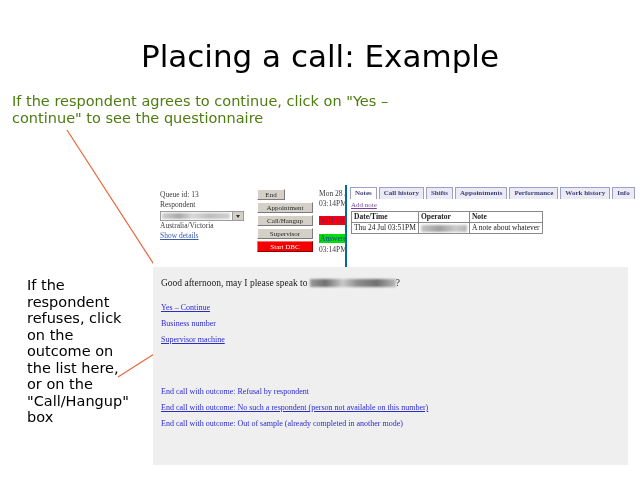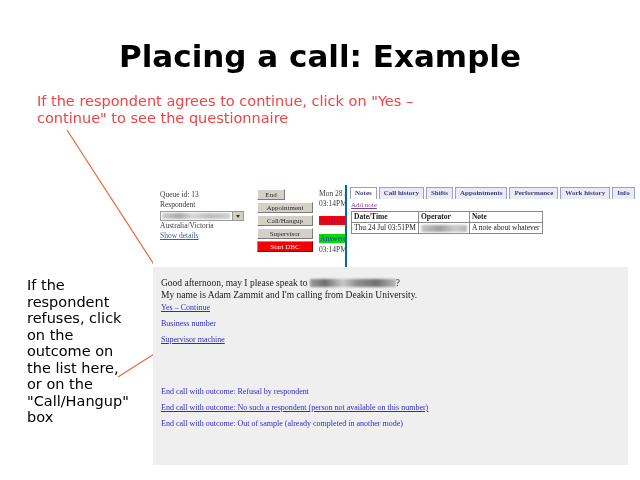--- a/index.html
+++ b/index.html
@@ -9,29 +9,29 @@
     font-family:"Liberation Sans", sans-serif;
     overflow:hidden;
     position:relative;
   }
   #slide { position:absolute; inset:0; }
 
   
   .slide-title {
     position:absolute; left:0; top:38px; width:640px;
     text-align:center;
-    font-size:31px; font-weight:700; color:#000;
+    font-size:31px; font-weight:400; color:#000;
     letter-spacing:0px;
     font-family:"DejaVu Sans", sans-serif;
   }
 
   
   .note-top {
-    position:absolute; left:37px; top:93px; width:440px;
-    font-size:14.5px; line-height:17px; color:#ef4444;
+    position:absolute; left:12px; top:93px; width:440px;
+    font-size:14.5px; line-height:17px; color:#4d7c0f;
     font-family:"DejaVu Sans", sans-serif;
   }
   .note-left {
     position:absolute; left:27px; top:277px; width:98px;
     font-size:14.5px; line-height:16.5px; color:#000;
     font-family:"DejaVu Sans", sans-serif;
   }
 
   
   .arrow-svg { position:absolute; left:0; top:0; width:640px; height:480px; pointer-events:none; }
@@ -234,21 +234,20 @@
             <td>A note about whatever</td>
           </tr>
         </tbody>
           </table>
       </div>
     </div>
 
     <div class="app-body">
       <div class="script">
         <span>Good afternoon, may I please speak to </span><span class="inline-redact"></span><span>?</span><br>
-        <span>My name is Adam Zammit and I'm calling from Deakin University.</span>
       </div>
 
       <a class="opt-link" style="top:36px;">Yes – Continue</a>
       <a class="opt-link plain" style="top:52px;">Business number</a>
       <a class="opt-link" style="top:68px;">Supervisor machine</a>
 
       <a class="opt-link plain" style="top:120px;">End call with outcome: Refusal by respondent</a>
       <a class="opt-link" style="top:136px;">End call with outcome: No such a respondent (person not available on this number)</a>
       <a class="opt-link plain" style="top:152px;">End call with outcome: Out of sample (already completed in another mode)</a>
     </div>

